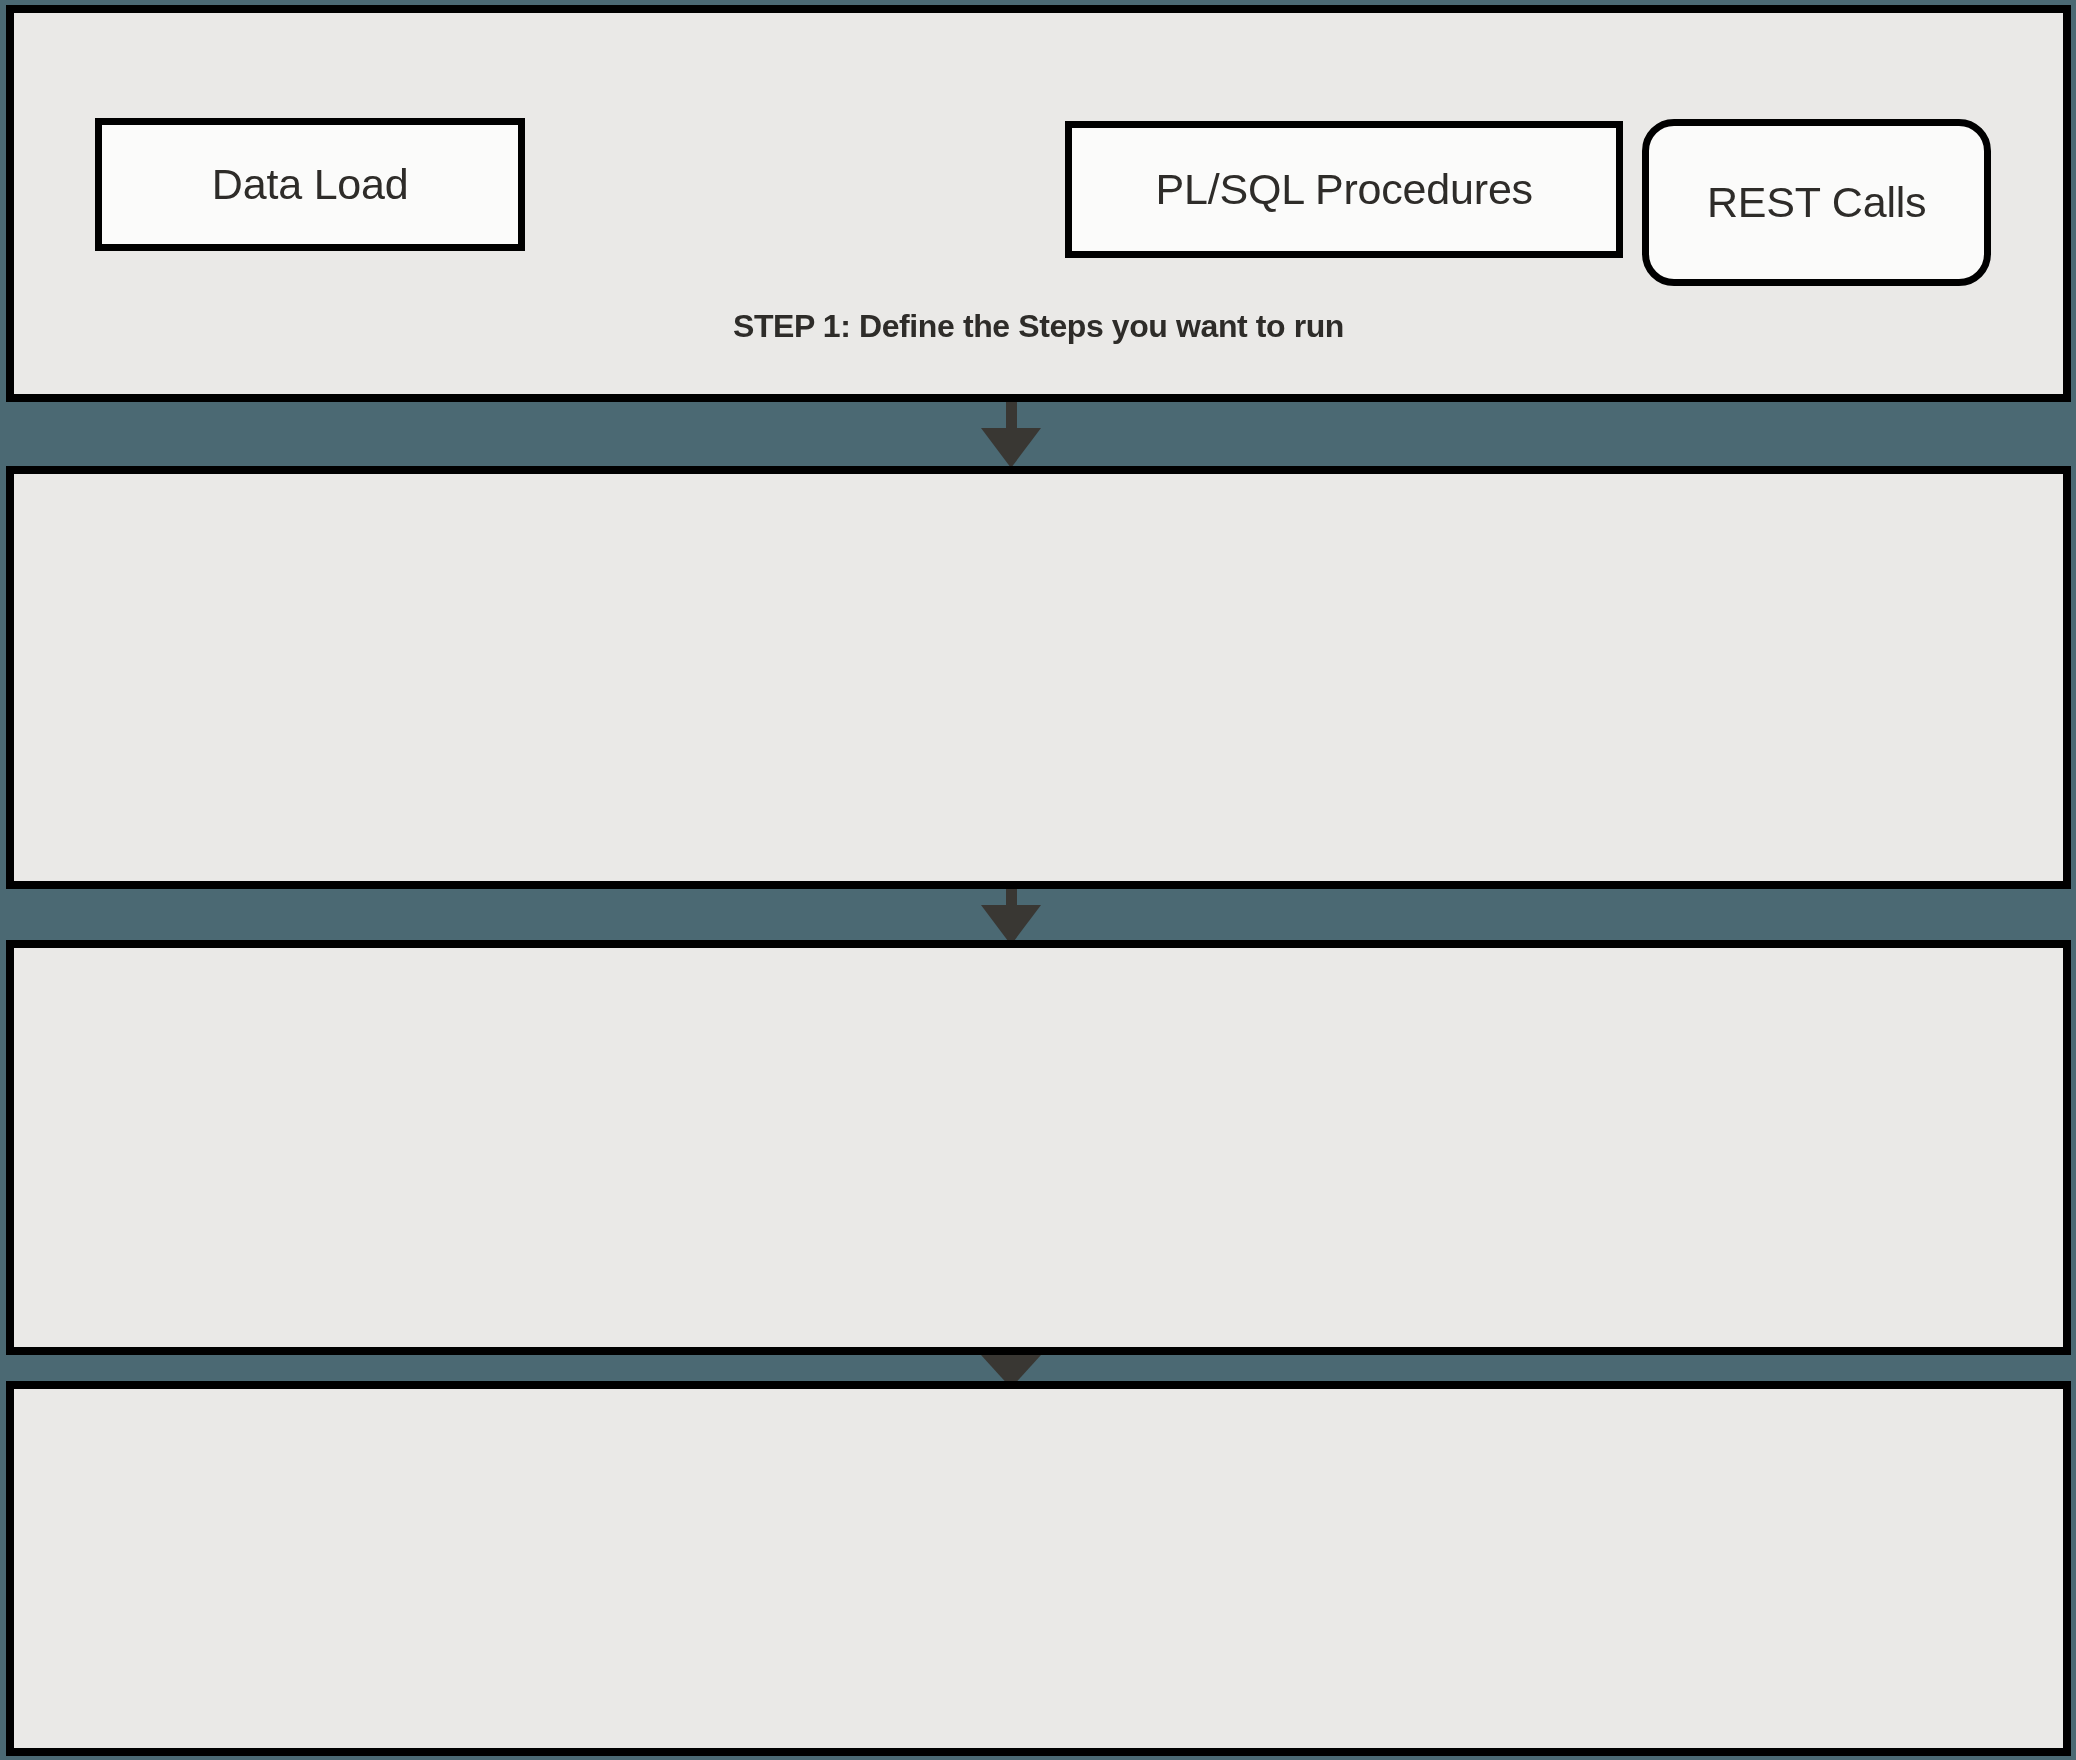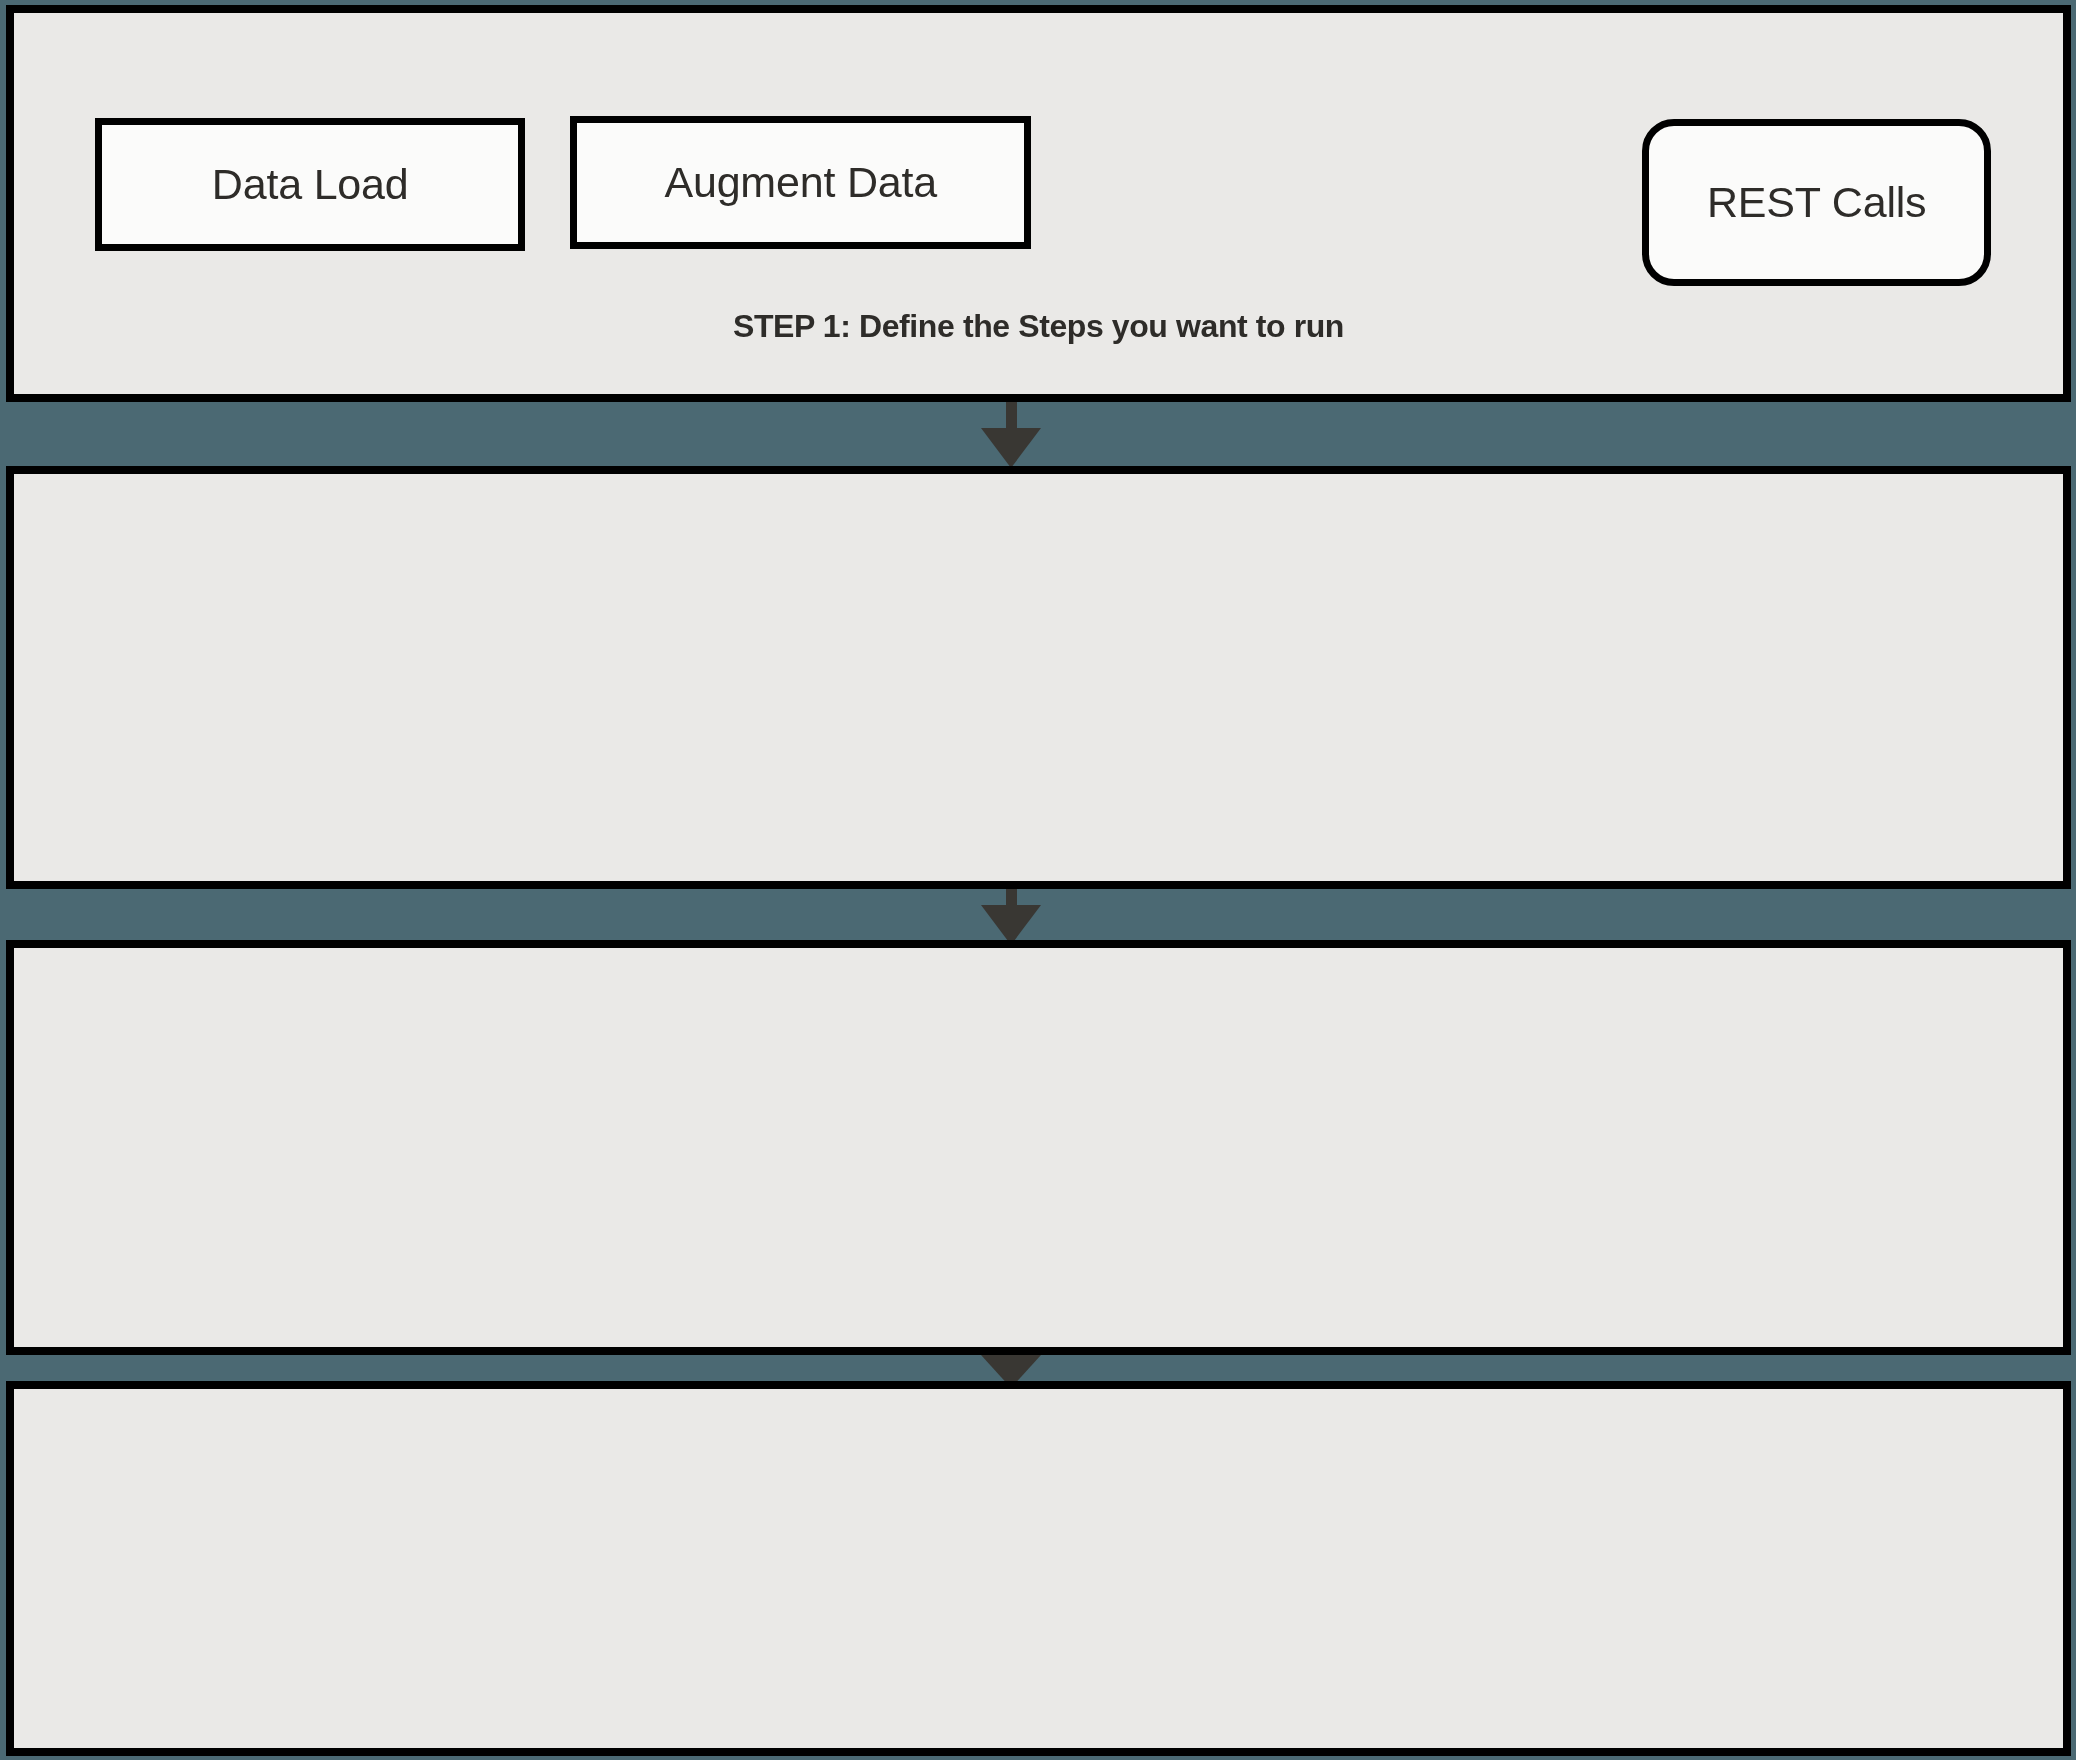--- a/index.html
+++ b/index.html
@@ -108,22 +108,23 @@
 </style>
 </head>
 <body>
 
 <div id="canvas">
 
   <div class="panel" id="panel-1">
     <div class="node" id="node-data-load">
       <span class="node-label">Data Load</span>
     </div>
-    <div class="node" id="node-augment-data">
-      <span class="node-label">Augment Data</span>
+    <div class="node" id="node-plsql">
+      <span class="node-label">PL/SQL
+Procedures</span>
     </div>
     <div class="node" id="node-rest-calls">
       <span class="node-label">REST Calls</span>
     </div>
     <div class="step-caption" id="caption-1">STEP 1: Define the Steps you want to run</div>
   </div>
 
   <div class="arrow" id="arrow-1">
     <div class="shaft"></div>
     <div class="head"></div>

